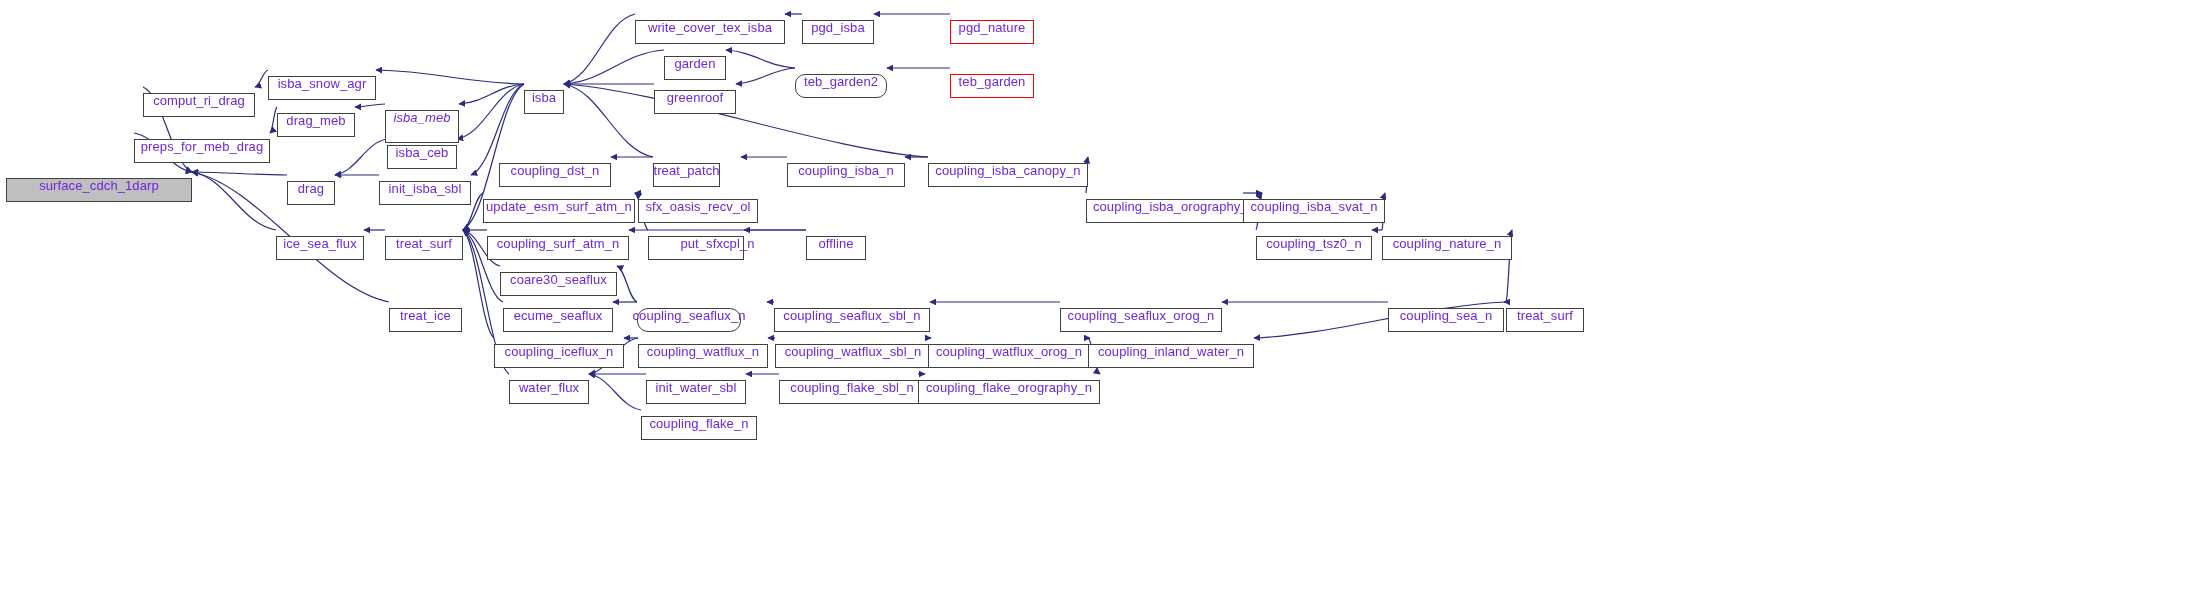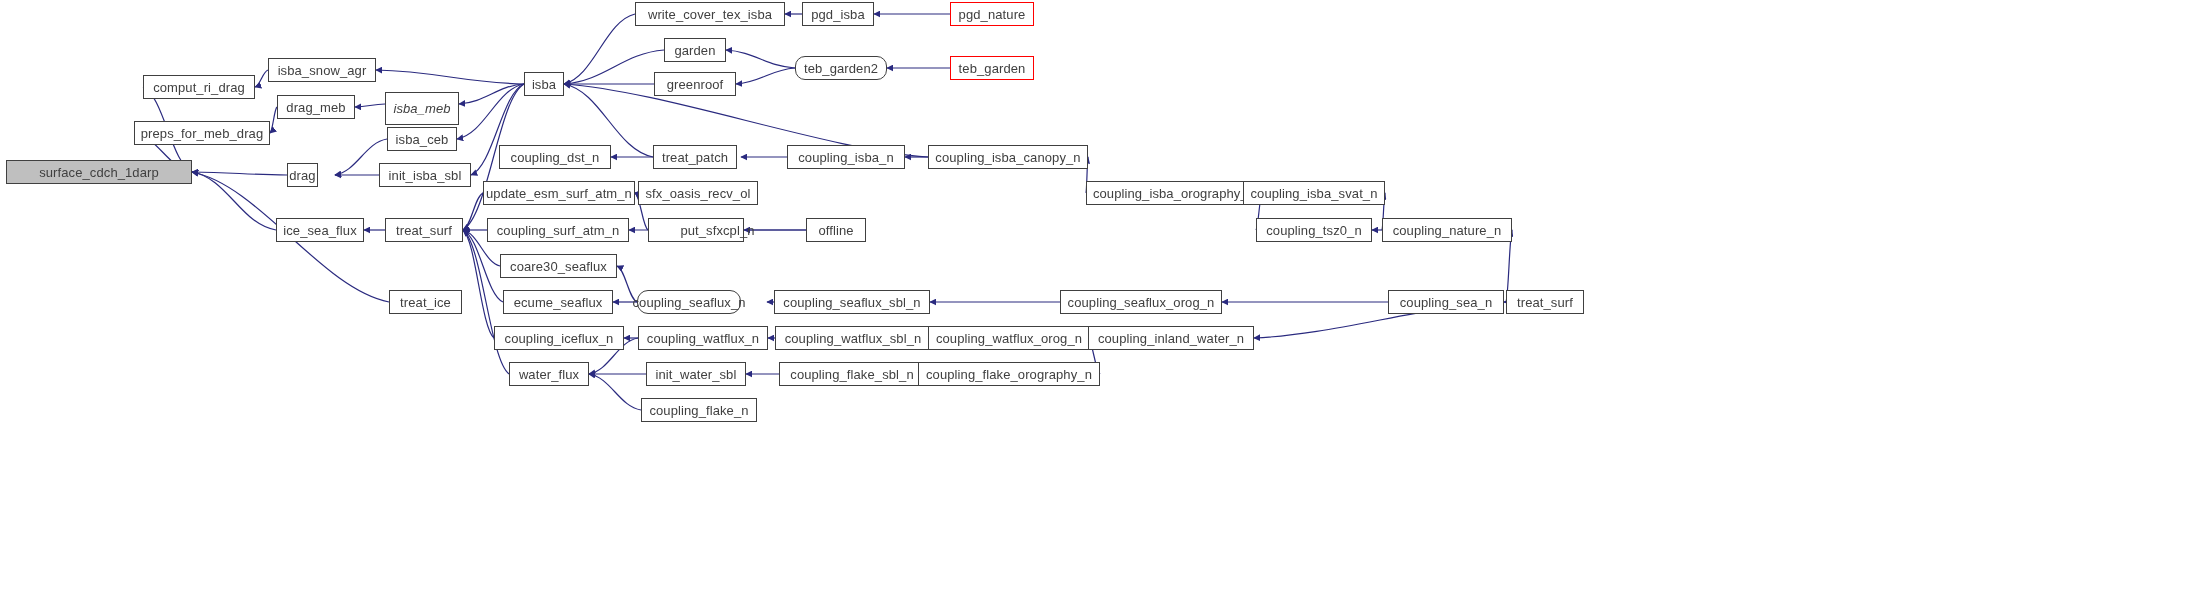--- a/index.html
+++ b/index.html
@@ -20,30 +20,30 @@
     left: 0;
     top: 0;
     width: 2201px;
     height: 595px;
     pointer-events: none;
   }
   .node {
     position: absolute;
     box-sizing: border-box;
     display: flex;
-    align-items: center;
     justify-content: center;
     background: #ffffff;
     border: 1px solid #404040;
     font-size: 13px;
     line-height: 1;
-    color: #404040;
+    color: #6d28d9;
     white-space: nowrap;
     letter-spacing: 0.1px;
     z-index: 5;
+    margin-top: 18px;
   }
   .node.root {
     background: #bfbfbf;
     border: 1px solid #404040;
   }
   .node.ext {
     border: 1px solid #ff0000;
   }
   .node-label {
     display: block;
@@ -125,21 +125,21 @@
     </svg>
 <div class="node root" style="left: 6px; top: 160px; width: 186px; height: 24px;">
       <span class="node-label">surface_cdch_1darp</span>
     </div>
     <div class="node" style="left: 143px; top: 75px; width: 112px; height: 24px;">
       <span class="node-label">comput_ri_drag</span>
     </div>
     <div class="node" style="left: 134px; top: 121px; width: 136px; height: 24px;">
       <span class="node-label">preps_for_meb_drag</span>
     </div>
-    <div class="node" style="left: 287px; top: 163px; width: 31px; height: 24px;">
+    <div class="node" style="left: 287px; top: 163px; width: 48px; height: 24px;">
       <span class="node-label">drag</span>
     </div>
     <div class="node" style="left: 276px; top: 218px; width: 88px; height: 24px;">
       <span class="node-label">ice_sea_flux</span>
     </div>
     <div class="node" style="left: 389px; top: 290px; width: 73px; height: 24px;">
       <span class="node-label">treat_ice</span>
     </div>
     <div class="node" style="left: 268px; top: 58px; width: 108px; height: 24px;">
       <span class="node-label">isba_snow_agr</span>
@@ -185,21 +185,21 @@
     </div>
     <div class="node" style="left: 664px; top: 38px; width: 62px; height: 24px;">
       <span class="node-label">garden</span>
     </div>
     <div class="node" style="left: 654px; top: 72px; width: 82px; height: 24px;">
       <span class="node-label">greenroof</span>
     </div>
     <div class="node" style="left: 635px; top: 2px; width: 150px; height: 24px;">
       <span class="node-label">write_cover_tex_isba</span>
     </div>
-    <div class="node" style="left: 653px; top: 145px; width: 84px; height: 24px;">
+    <div class="node" style="left: 653px; top: 145px; width: 67px; height: 24px;">
       <span class="node-label">treat_patch</span>
     </div>
     <div class="node" style="left: 638px; top: 181px; width: 120px; height: 24px;">
       <span class="node-label">sfx_oasis_recv_ol</span>
     </div>
     <div class="node" style="left: 648px; top: 218px; width: 96px; height: 24px; padding-left: 43px;">
       <span class="node-label">put_sfxcpl_n</span>
     </div>
     <div class="node" style="left: 637px; top: 290px; width: 104px; height: 24px; border-radius: 11px;">
       <span class="node-label">coupling_seaflux_n</span>

